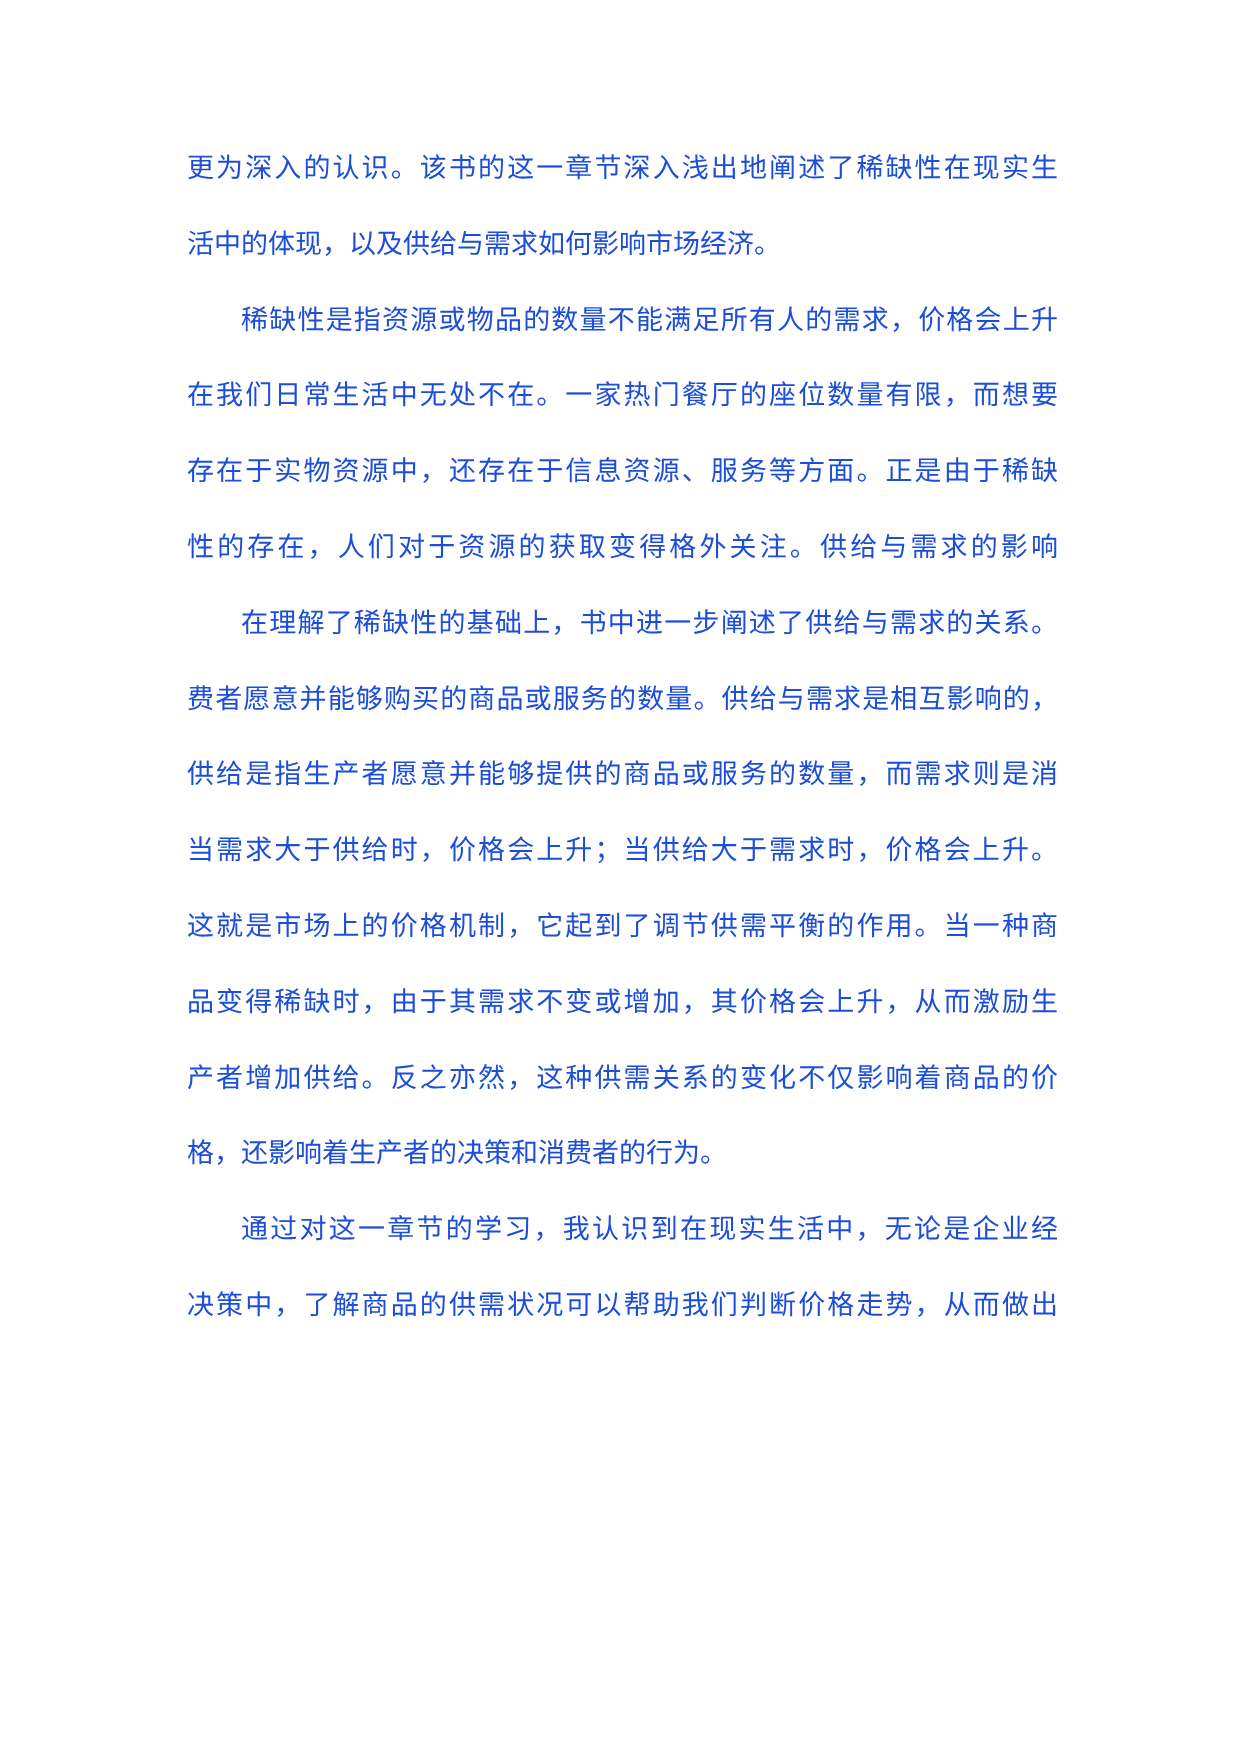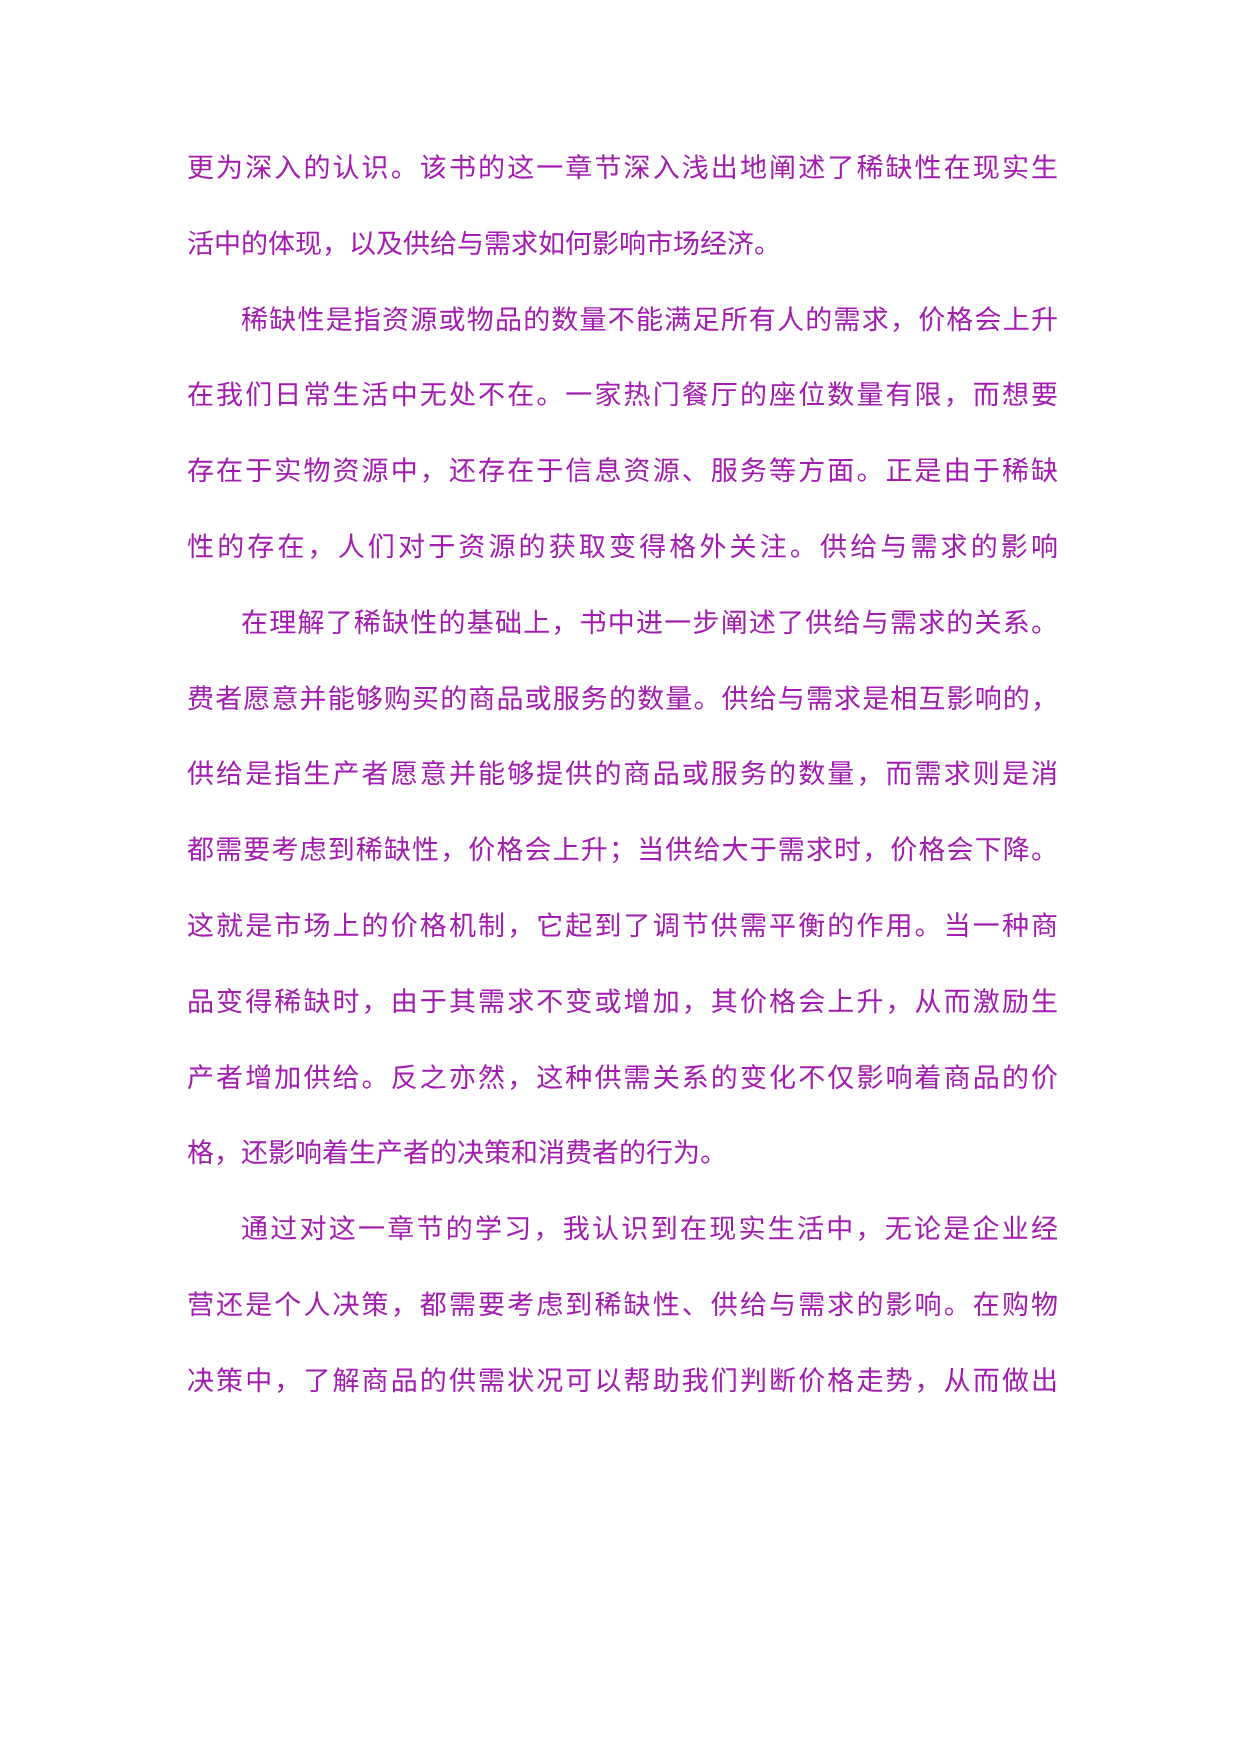--- a/index.html
+++ b/index.html
@@ -17,21 +17,21 @@
     width: 1241px;
     height: 1754px;
     background: #ffffff;
     overflow: hidden;
   }
   .content {
     position: absolute;
     left: 187px;
     top: 131px;
     width: 871px;
-    color: #a21caf;
+    color: #1d4ed8;
     font-family: "Liberation Serif", "DejaVu Serif", serif;
   }
   .line {
     height: 75.8px;
     line-height: 75.8px;
     font-size: 27px;
     letter-spacing: 0;
     text-align: justify;
     text-align-last: justify;
     text-justify: inter-character;
@@ -52,22 +52,21 @@
   <div class="content">
       <div class="line">更为深入的认识。该书的这一章节深入浅出地阐述了稀缺性在现实生</div>
       <div class="line end">活中的体现，以及供给与需求如何影响市场经济。</div>
       <div class="line indent">稀缺性是指资源或物品的数量不能满足所有人的需求，价格会上升</div>
       <div class="line">在我们日常生活中无处不在。一家热门餐厅的座位数量有限，而想要</div>
       <div class="line">存在于实物资源中，还存在于信息资源、服务等方面。正是由于稀缺</div>
       <div class="line">性的存在，人们对于资源的获取变得格外关注。供给与需求的影响</div>
       <div class="line indent">在理解了稀缺性的基础上，书中进一步阐述了供给与需求的关系。</div>
       <div class="line">费者愿意并能够购买的商品或服务的数量。供给与需求是相互影响的，</div>
       <div class="line">供给是指生产者愿意并能够提供的商品或服务的数量，而需求则是消</div>
-      <div class="line">都需要考虑到稀缺性，价格会上升；当供给大于需求时，价格会下降。</div>
+      <div class="line">当需求大于供给时，价格会上升；当供给大于需求时，价格会上升。</div>
       <div class="line">这就是市场上的价格机制，它起到了调节供需平衡的作用。当一种商</div>
       <div class="line">品变得稀缺时，由于其需求不变或增加，其价格会上升，从而激励生</div>
       <div class="line">产者增加供给。反之亦然，这种供需关系的变化不仅影响着商品的价</div>
       <div class="line end">格，还影响着生产者的决策和消费者的行为。</div>
       <div class="line indent">通过对这一章节的学习，我认识到在现实生活中，无论是企业经</div>
-      <div class="line">营还是个人决策，都需要考虑到稀缺性、供给与需求的影响。在购物</div>
       <div class="line">决策中，了解商品的供需状况可以帮助我们判断价格走势，从而做出</div>
     </div>
 </div>
 
 </body></html>

